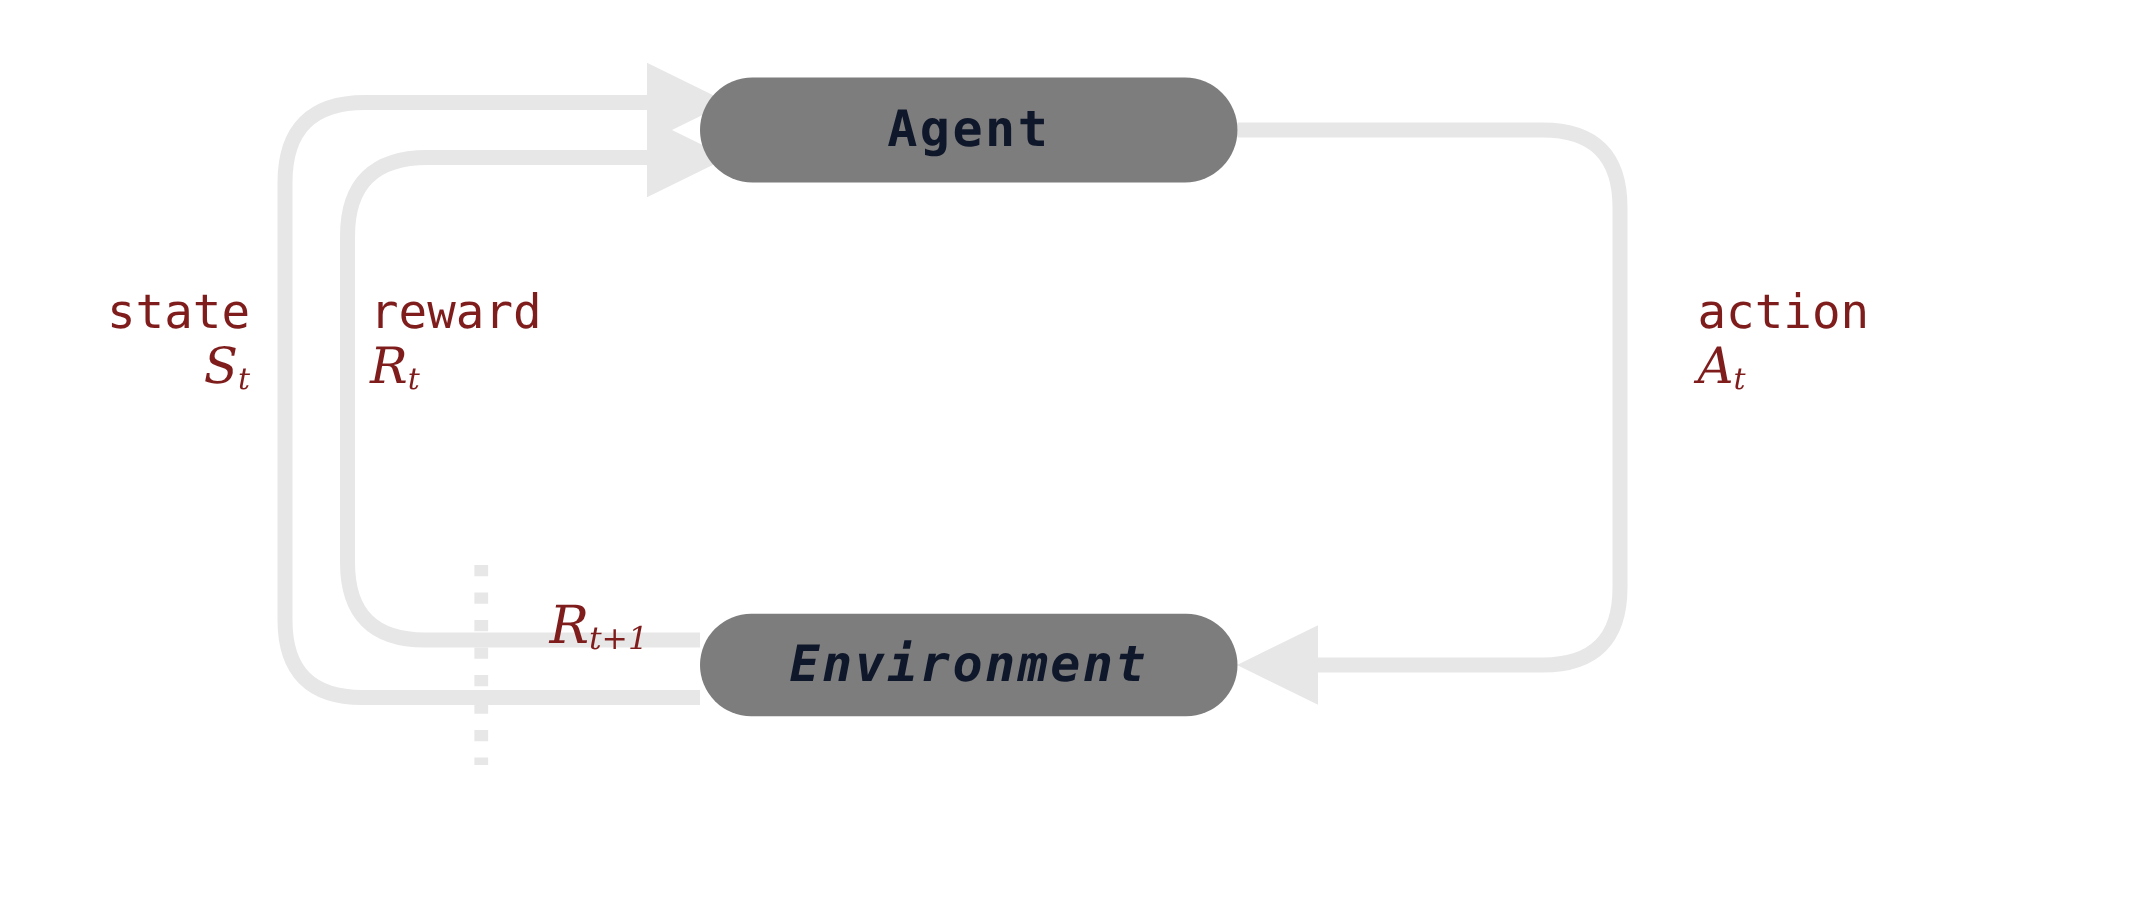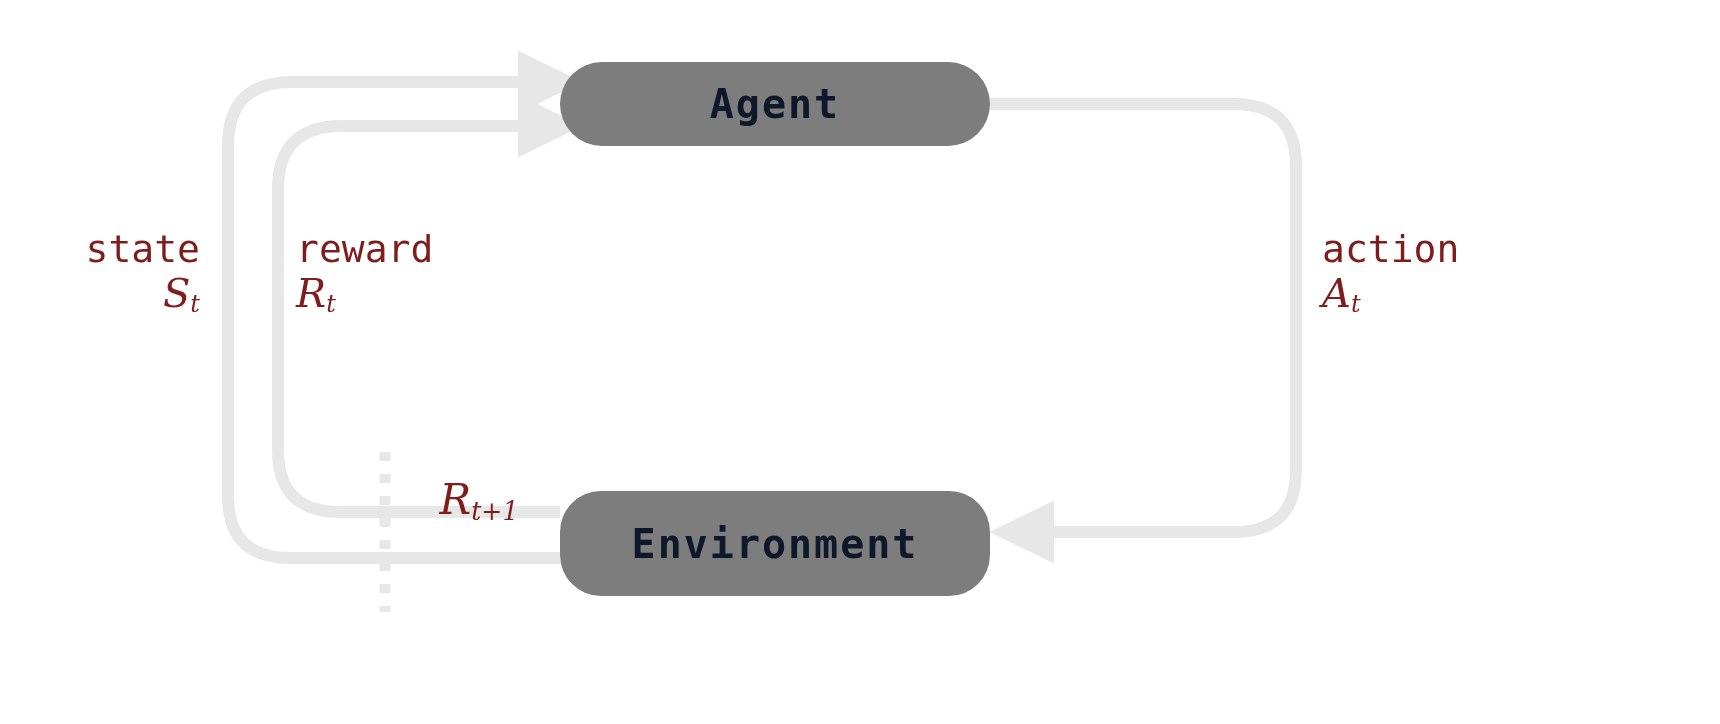--- a/index.html
+++ b/index.html
@@ -39,24 +39,25 @@
     width: 430px;
     height: 84px;
     border-radius: 42px;
     background: #7d7d7d;
     font-size: 40px;
   }
   #environment-node {
     left: 560px;
     top: 491px;
     width: 430px;
-    height: 105px;
+    height: 82px;
     border-radius: 41px;
     background: #7d7d7d;
     font-size: 40px;
+    font-style: italic;
   }
   .edge-label {
     position: absolute;
     color: #7f1d1d;
     font-family: "DejaVu Sans Mono", monospace;
     font-size: 38px;
     line-height: 1.12;
     white-space: nowrap;
   }
   .edge-label .word {
@@ -86,21 +87,21 @@
     left: 20px;
     top: 228px;
     width: 180px;
   }
   #label-reward {
     left: 296px;
     top: 228px;
     width: 200px;
   }
   #label-action {
-    left: 1322px;
+    left: 1358px;
     top: 228px;
     width: 200px;
   }
   #label-reward-next {
     left: 404px;
     top: 438px;
     width: 150px;
     margin-top: 38px;
   }
   #label-state-next {

